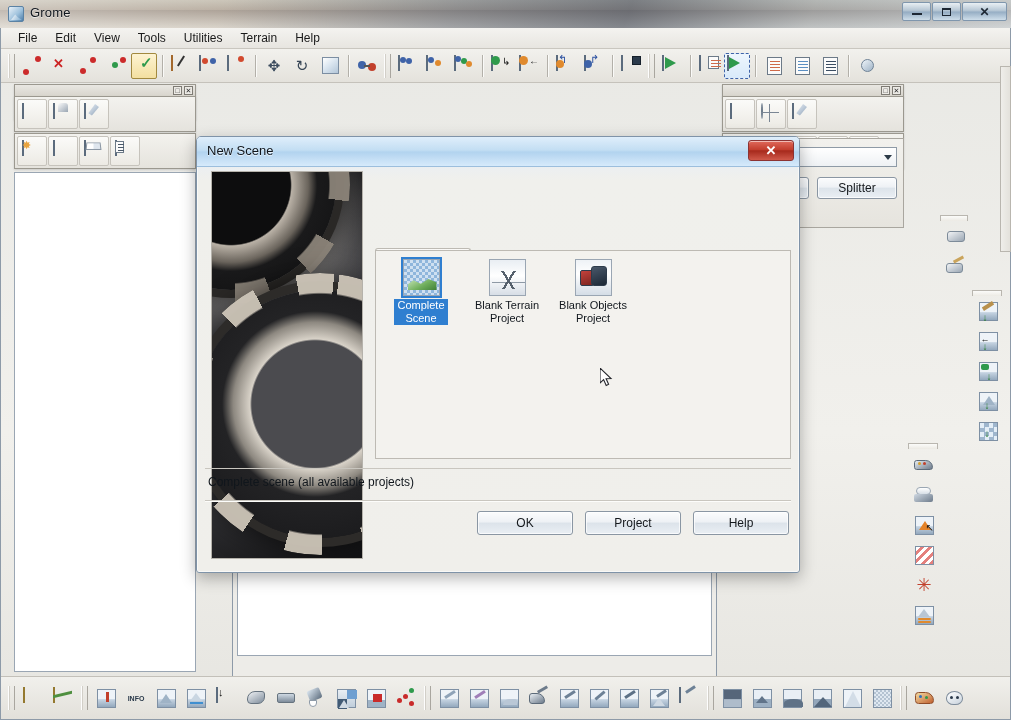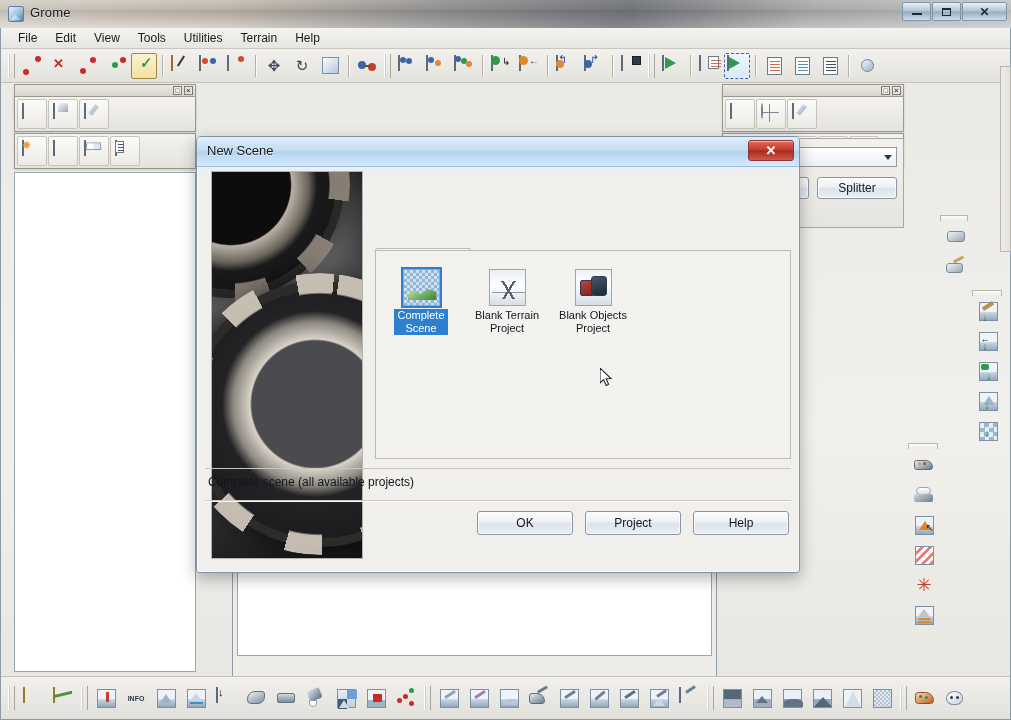--- a/index.html
+++ b/index.html
@@ -327,21 +327,21 @@
     min-width:96px; height:20px; padding:0 12px;
     border:1px solid #bdbab3; border-bottom:none; border-radius:3px 3px 0 0;
     background: linear-gradient(to bottom,#fbfaf8,#eeece6);
     font-size:12px; color:#11161c;
   }
   .tabpanel {
     position:absolute; left:170px; top:79px; right:0; height:209px;
     border:1px solid #bdbab3; background:#f3f2ee;
   }
   .types { display:flex; padding:8px 6px; gap:8px; }
-  .type-item { width:78px; display:flex; flex-direction:column; align-items:center;margin-top:10px; }
+  .type-item { width:78px; display:flex; flex-direction:column; align-items:center; }
   .type-thumb {
     width:37px;height:37px;border:1px solid #9aa6b3; margin-bottom:3px;
     background:linear-gradient(140deg,#f7fafc,#c9d8e6);
     position:relative; overflow:hidden;
   }
   .type-thumb.sel { outline:2px solid #2f7fd0; }
   .tt-complete{
     background:
       repeating-conic-gradient(#8fb6dc 0 25%, #cfe0f1 0 50%) 0 0/6px 6px;
   }

